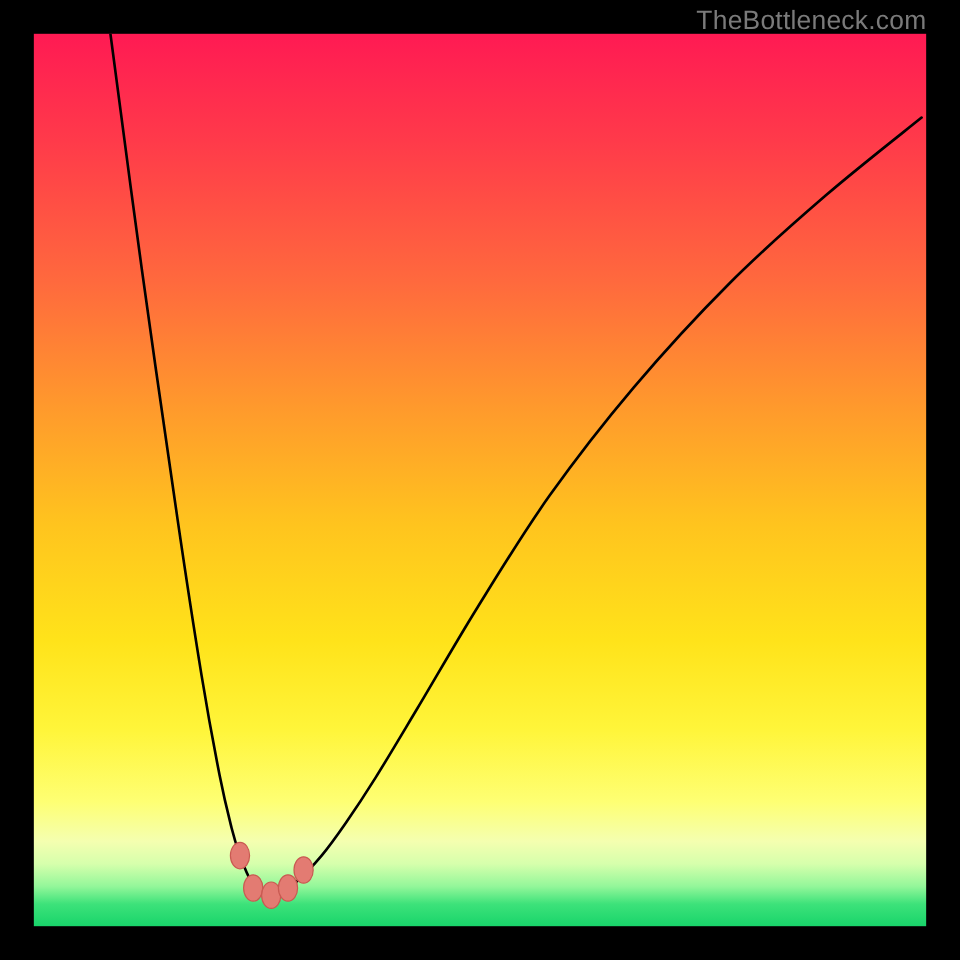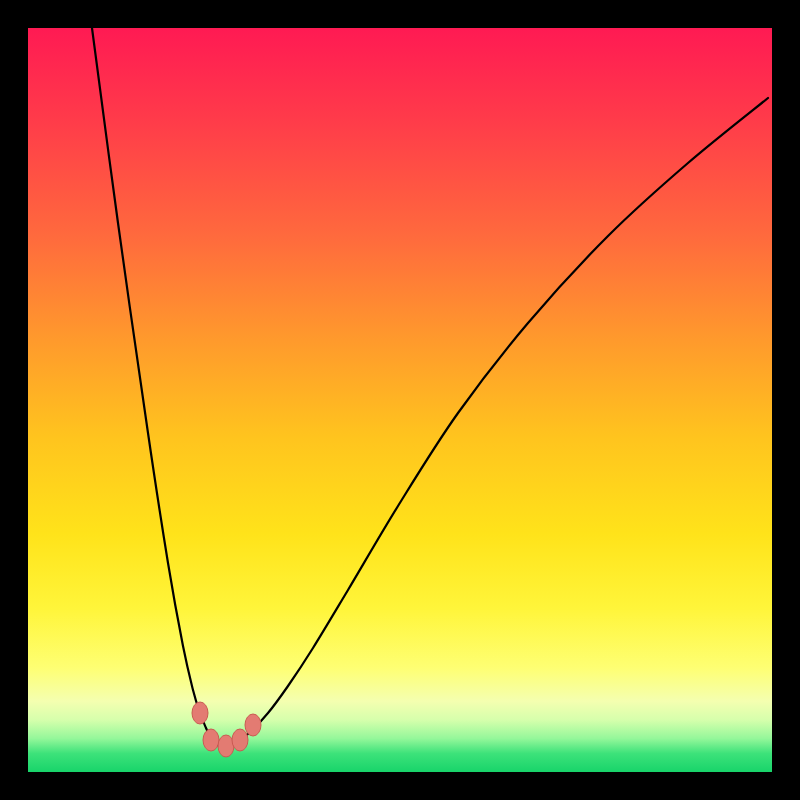--- a/index.html
+++ b/index.html
@@ -66,20 +66,21 @@
     font-weight: 500;
     letter-spacing: 0.2px;
     user-select: none;
   }
 </style>
 </head>
 <body>
 
 <div class="frame">
 
+  <div class="watermark">TheBottleneck.com</div>
 
   <div class="plot">
 
     <div class="gradient"></div>
 
     <svg class="curve-svg" viewBox="0 0 744 744" preserveAspectRatio="none">
       <path id="curve-path" fill="none" stroke="#000" stroke-width="2.2" stroke-linecap="round" d="M 64 0 C 68.3 32.5, 80.7 127.5, 90 195 C 99.3 262.5, 111.7 348.3, 120 405 C 128.3 461.7, 134.2 499.5, 140 535 C 145.8 570.5, 150.8 596.8, 155 618 C 159.2 639.2, 162.2 650.8, 165 662 C 167.8 673.2, 169.8 678.7, 172 685 C 174.2 691.3, 176.2 695.8, 178 700 C 179.8 704.2, 181.3 707.3, 183 710 C 184.7 712.7, 186.2 714.5, 188 716 C 189.8 717.5, 191.2 719.0, 194 719 C 196.8 719.0, 200.7 718.2, 205 716 C 209.3 713.8, 214.2 711.2, 220 706 C 225.8 700.8, 233.3 693.0, 240 685 C 246.7 677.0, 252.5 668.8, 260 658 C 267.5 647.2, 275.0 636.0, 285 620 C 295.0 604.0, 305.8 585.7, 320 562 C 334.2 538.3, 351.7 507.5, 370 478 C 388.3 448.5, 408.3 415.5, 430 385 C 451.7 354.5, 475.0 324.5, 500 295 C 525.0 265.5, 553.3 234.7, 580 208 C 606.7 181.3, 633.3 158.0, 660 135 C 686.7 112.0, 726.7 80.8, 740 70"></path>
       <g id="markers-group">
           <ellipse cx="172" cy="685" rx="8" ry="11" fill="#e37b72" stroke="#c95a52" stroke-width="1"></ellipse>
           <ellipse cx="183" cy="712" rx="8" ry="11" fill="#e37b72" stroke="#c95a52" stroke-width="1"></ellipse>

